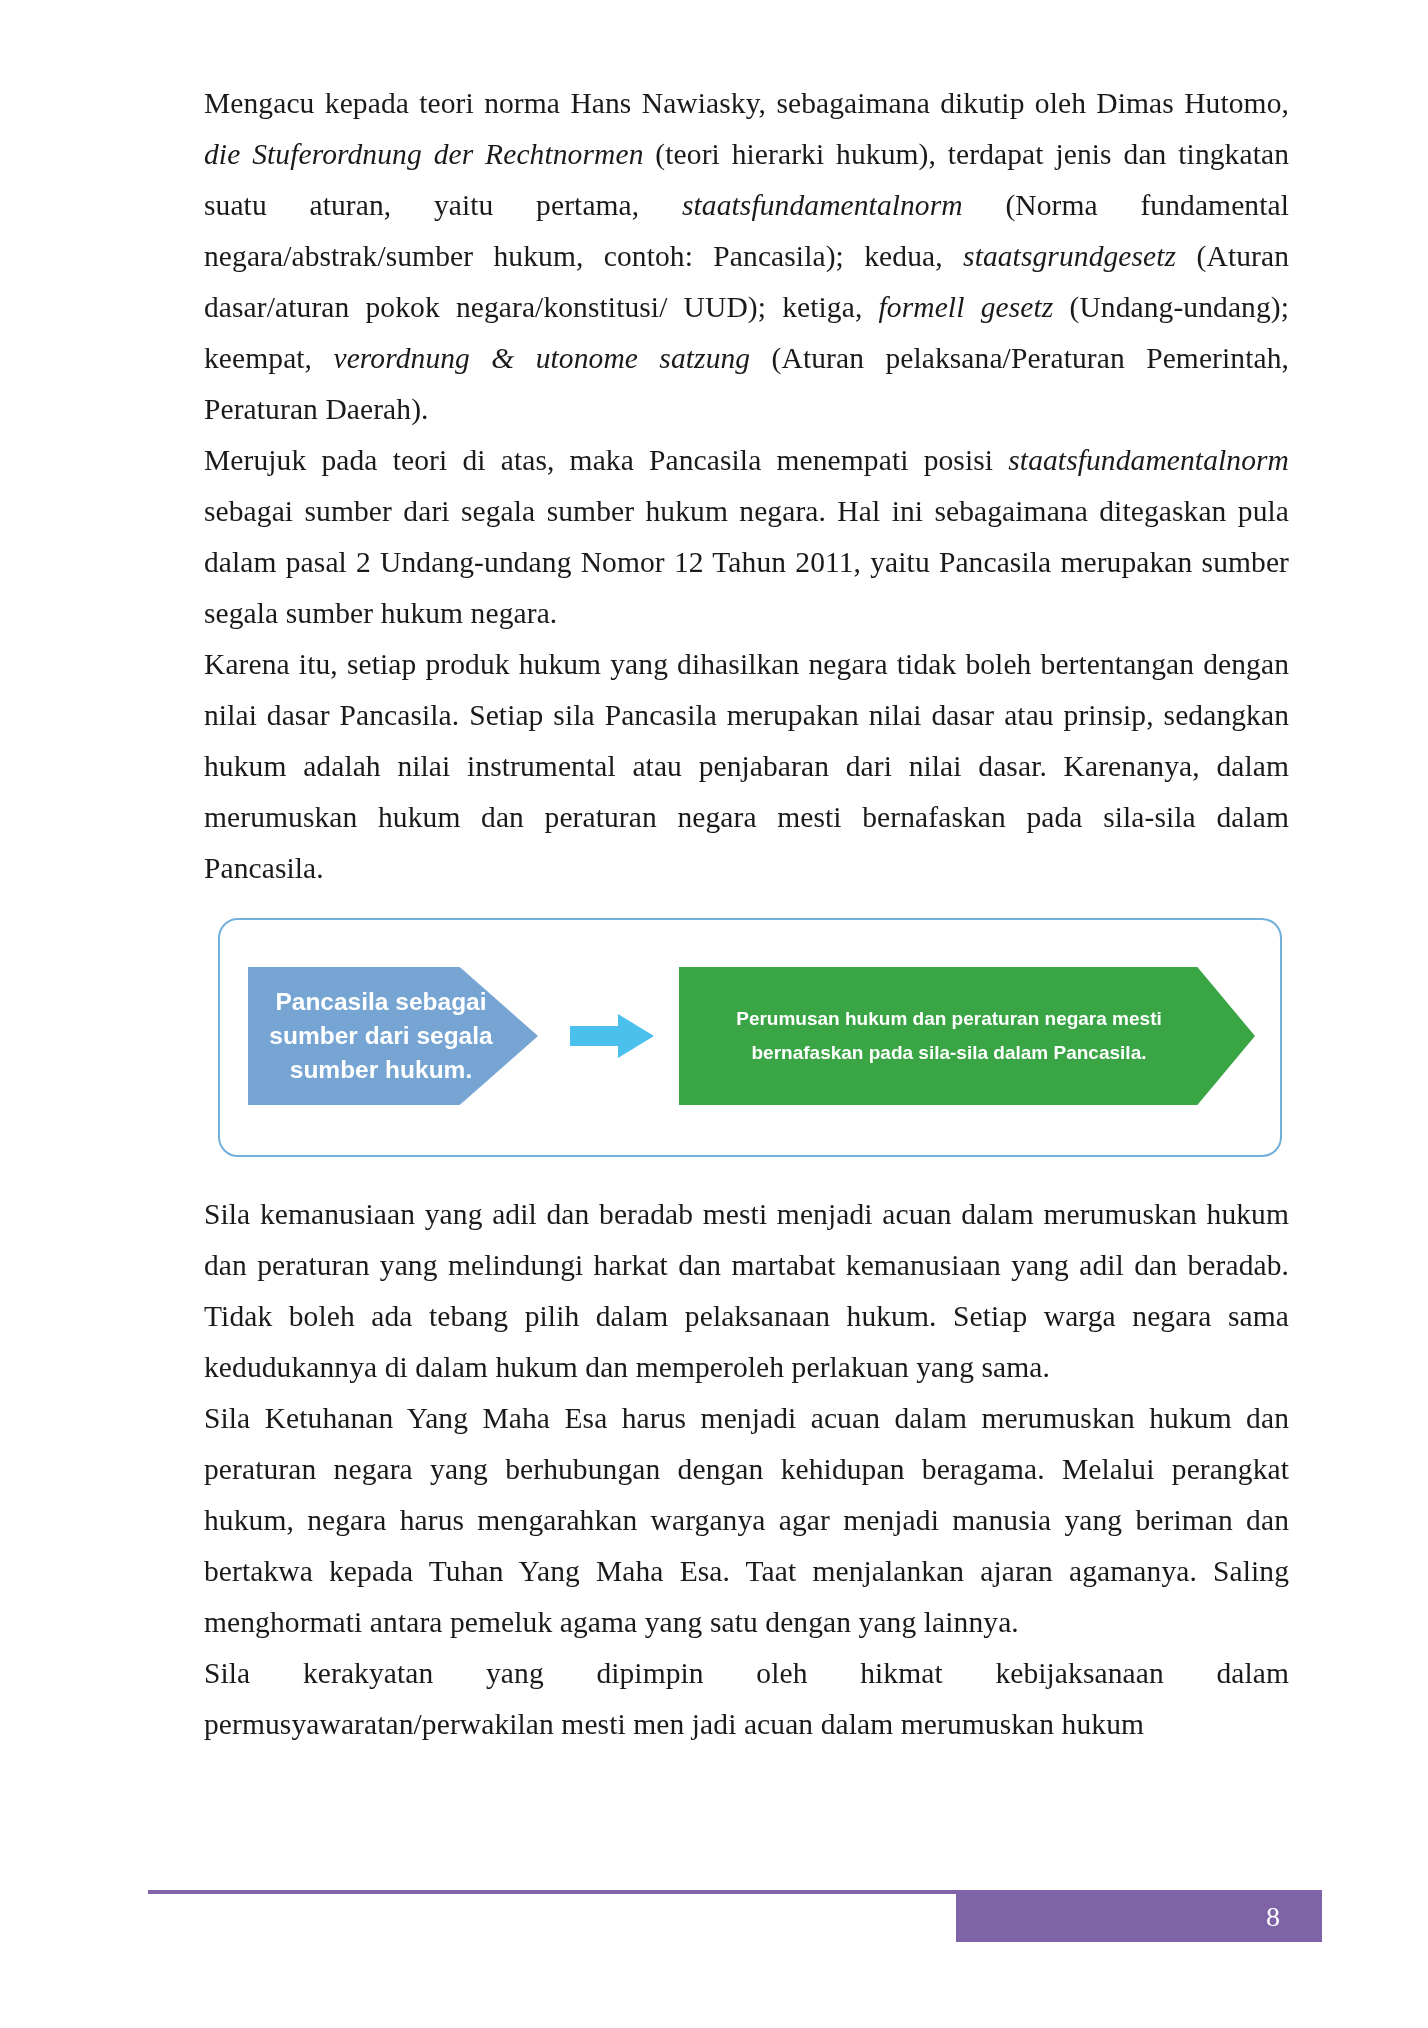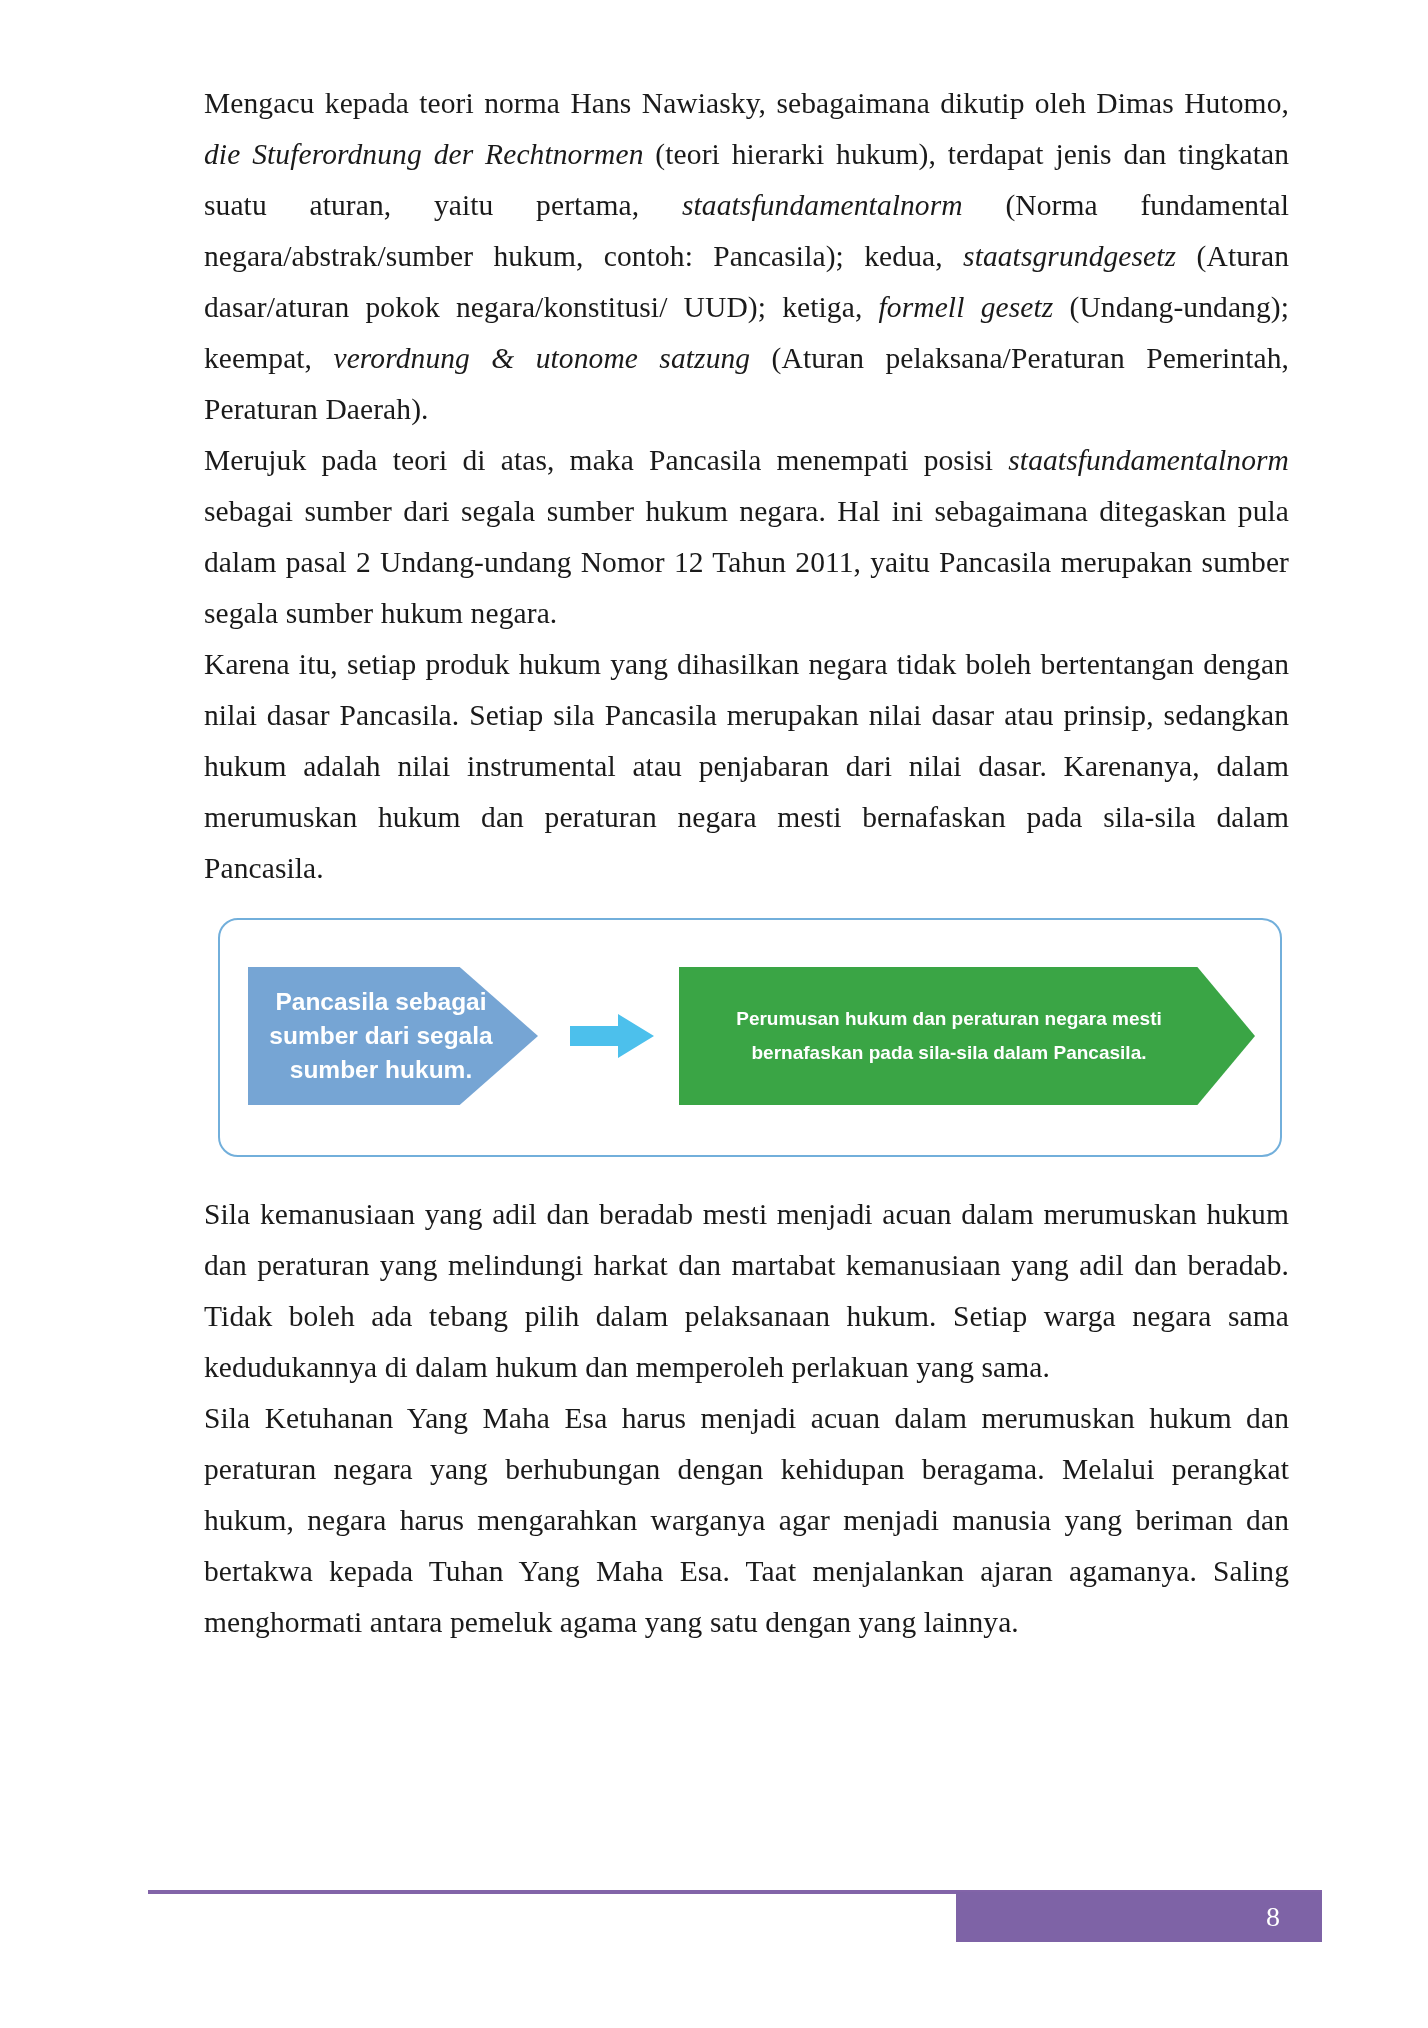--- a/index.html
+++ b/index.html
@@ -178,20 +178,21 @@
         <div class="chev chev-green">Perumusan hukum dan peraturan negara mesti bernafaskan pada sila-sila dalam Pancasila.</div>
 
       </div>
     </div>
 
     <p class="para">Sila kemanusiaan yang adil dan beradab mesti menjadi acuan dalam merumuskan hukum dan peraturan yang melindungi harkat dan martabat kemanusiaan yang adil dan beradab. Tidak boleh ada tebang pilih dalam pelaksanaan hukum. Setiap warga negara sama kedudukannya di dalam hukum dan memperoleh perlakuan yang sama.</p>
 
     <p class="para">Sila Ketuhanan Yang Maha Esa harus menjadi acuan dalam merumuskan hukum dan peraturan negara yang berhubungan dengan kehidupan beragama. Melalui perangkat hukum, negara harus mengarahkan warganya agar menjadi manusia yang beriman dan bertakwa kepada Tuhan Yang Maha Esa. Taat menjalankan ajaran agamanya. Saling menghormati antara pemeluk agama yang satu dengan yang lainnya.</p>
 
 
+    <p class="para">Sila kerakyatan yang dipimpin oleh hikmat kebijaksanaan dalam permusyawaratan/perwakilan mesti men jadi acuan dalam merumuskan hukum</p>
 
   </div>
 
   <div class="footer">
     <div class="footer-rule"></div>
     <div class="footer-badge">8</div>
   </div>
 
 </div>
 

